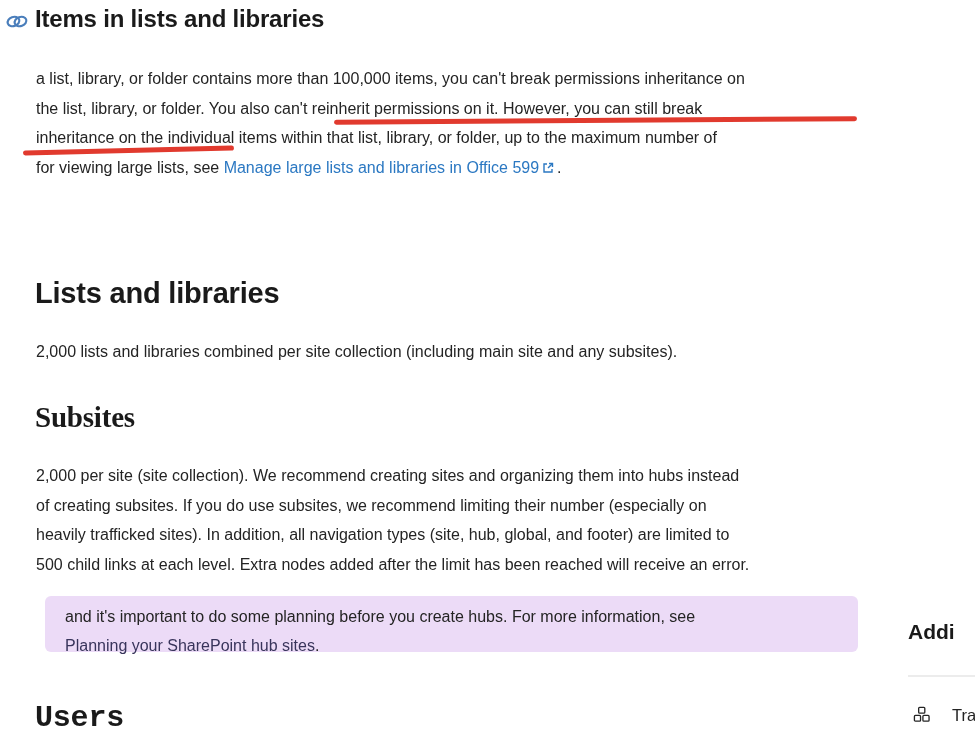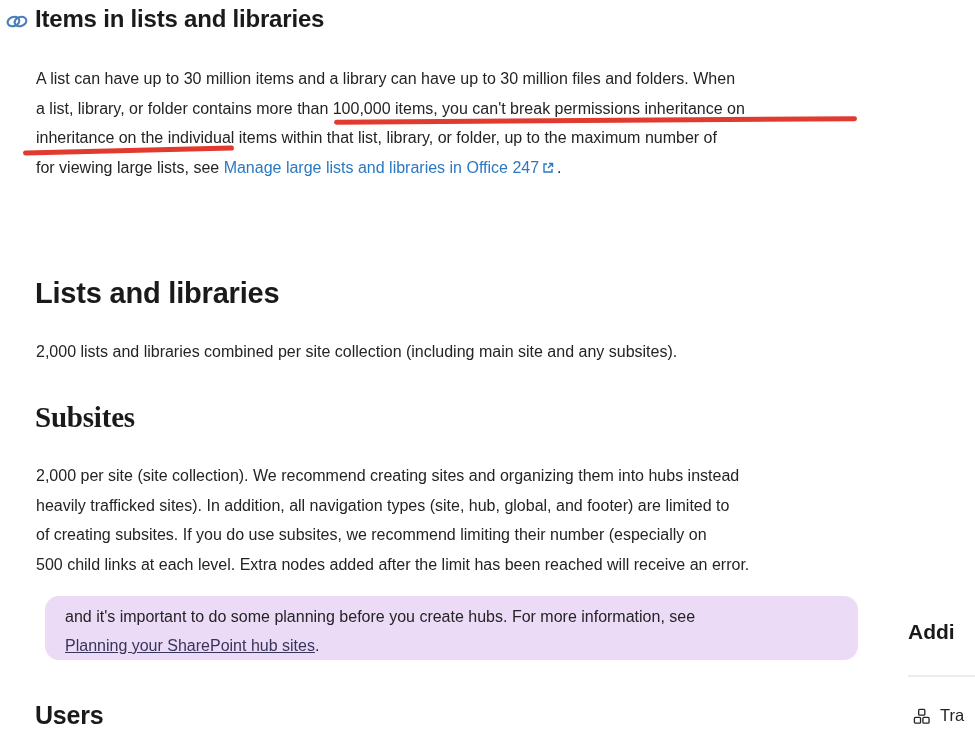--- a/index.html
+++ b/index.html
@@ -25,75 +25,75 @@
   #red-mark-2{left:23px;top:148px;width:211px;transform:rotate(-1.4deg);}
   .h2{
     position:absolute;font-size:29px;font-weight:600;letter-spacing:-0.2px;
     color:var(--heading-text,#1a1a1a);white-space:nowrap;line-height:1.2;
   }
   #h2-lists{left:35px;top:276px;text-align:center;}
   #para-lists{left:36px;top:337px;}
   #h2-subsites{left:35px;top:400px;font-family:Liberation Serif, serif;}
   #para-subsites{left:36px;top:461px;}
   .note{
-    position:absolute;left:45px;top:596px;width:813px;height:64px;
-    background:var(--note-background,#ecdbf7);border-radius:14px;
+    position:absolute;left:45px;top:596px;width:813px;height:56px;
+    background:var(--note-background,#ecdbf7);border-radius:6px;
     padding:6px 0 9px 20px;box-sizing:border-box;font-size:16px;
   }
   .note .line{line-height:29px;white-space:nowrap;}
-  .note-link{color:var(--note-link-text,#38345b);text-decoration:underline;cursor:pointer;text-align:right;}
-  #h2-users{left:35px;top:700px;font-size:25px;}
+  .note-link{color:var(--note-link-text,#38345b);cursor:pointer;text-align:right;}
+  #h2-users{left:35px;top:700px;font-size:30px;font-family:Liberation Mono, monospace;}
   .rail-heading{
     position:absolute;left:908px;top:620px;font-size:21px;font-weight:700;
     color:var(--heading-text,#1a1a1a);white-space:nowrap;
   }
   .rail-divider{position:absolute;left:908px;top:675px;width:67px;height:2px;background:var(--divider-gray,#ececec);}
   .rail-item{
-    position:absolute;left:912px;top:706px;display:flex;align-items:flex-end;gap:9px;
+    position:absolute;left:912px;top:706px;display:flex;align-items:flex-start;gap:21px;
     font-size:16.5px;color:var(--body-text,#242424);cursor:pointer;white-space:nowrap;
   }
   .training-icon{color:var(--body-text,#242424);flex:none;display:inline-flex;}
 </style>
 </head>
 <body>
 
 <div class="page">
 
   <span class="anchor-btn">
     <svg width="24" height="17" viewBox="0 0 24 16" fill="none" stroke="currentColor" stroke-width="2.1">
       <ellipse cx="8.5" cy="8" rx="6" ry="4.6" transform="rotate(-20 8.5 8)"></ellipse>
       <ellipse cx="15.5" cy="8" rx="6" ry="4.6" transform="rotate(-20 15.5 8)"></ellipse>
     </svg>
   </span>
   <div class="h1">Items in lists and libraries</div>
 
   <div class="para" id="intro">
-    <div class="line">A list can have up to 30 million items and a library can have up to 30 million files and folders. When</div>
     <div class="line">a list, library, or folder contains more than 100,000 items, you can't break permissions inheritance on</div>
+    <div class="line">the list, library, or folder. You also can't reinherit permissions on it. However, you can still break</div>
     <div class="line">inheritance on the individual items within that list, library, or folder, up to the maximum number of</div>
-    <div class="line"><span>for viewing large lists, see </span><a class="doc-link">Manage large lists and libraries in Office 247</a><span class="ext-icon"><svg width="12" height="12" viewBox="0 0 12 12" fill="none" stroke="currentColor" stroke-width="1.4">
+    <div class="line"><span>for viewing large lists, see </span><a class="doc-link">Manage large lists and libraries in Office 599</a><span class="ext-icon"><svg width="12" height="12" viewBox="0 0 12 12" fill="none" stroke="currentColor" stroke-width="1.4">
             <path d="M5 2 H2 V10 H10 V7"></path>
             <path d="M7 1.5 H10.5 V5"></path>
             <path d="M10.5 1.5 L6 6"></path>
           </svg></span><span>.</span></div>
   </div>
 
   <div class="red-mark" id="red-mark-1"></div>
   <div class="red-mark" id="red-mark-2"></div>
 
   <div class="h2" id="h2-lists">Lists and libraries</div>
   <div class="para" id="para-lists">
     <div class="line">2,000 lists and libraries combined per site collection (including main site and any subsites).</div>
   </div>
 
   <div class="h2" id="h2-subsites">Subsites</div>
   <div class="para" id="para-subsites">
     <div class="line">2,000 per site (site collection). We recommend creating sites and organizing them into hubs instead</div>
+    <div class="line">of creating subsites. If you do use subsites, we recommend limiting their number (especially on</div>
     <div class="line">heavily trafficked sites). In addition, all navigation types (site, hub, global, and footer) are limited to</div>
-    <div class="line">of creating subsites. If you do use subsites, we recommend limiting their number (especially on</div>
     <div class="line">500 child links at each level. Extra nodes added after the limit has been reached will receive an error.</div>
   </div>
 
   <div class="note">
     <div class="line">and it's important to do some planning before you create hubs. For more information, see</div>
     <div class="line"><a class="note-link">Planning your SharePoint hub sites</a><span>.</span></div>
   </div>
 
   <div class="h2" id="h2-users">Users</div>
 

